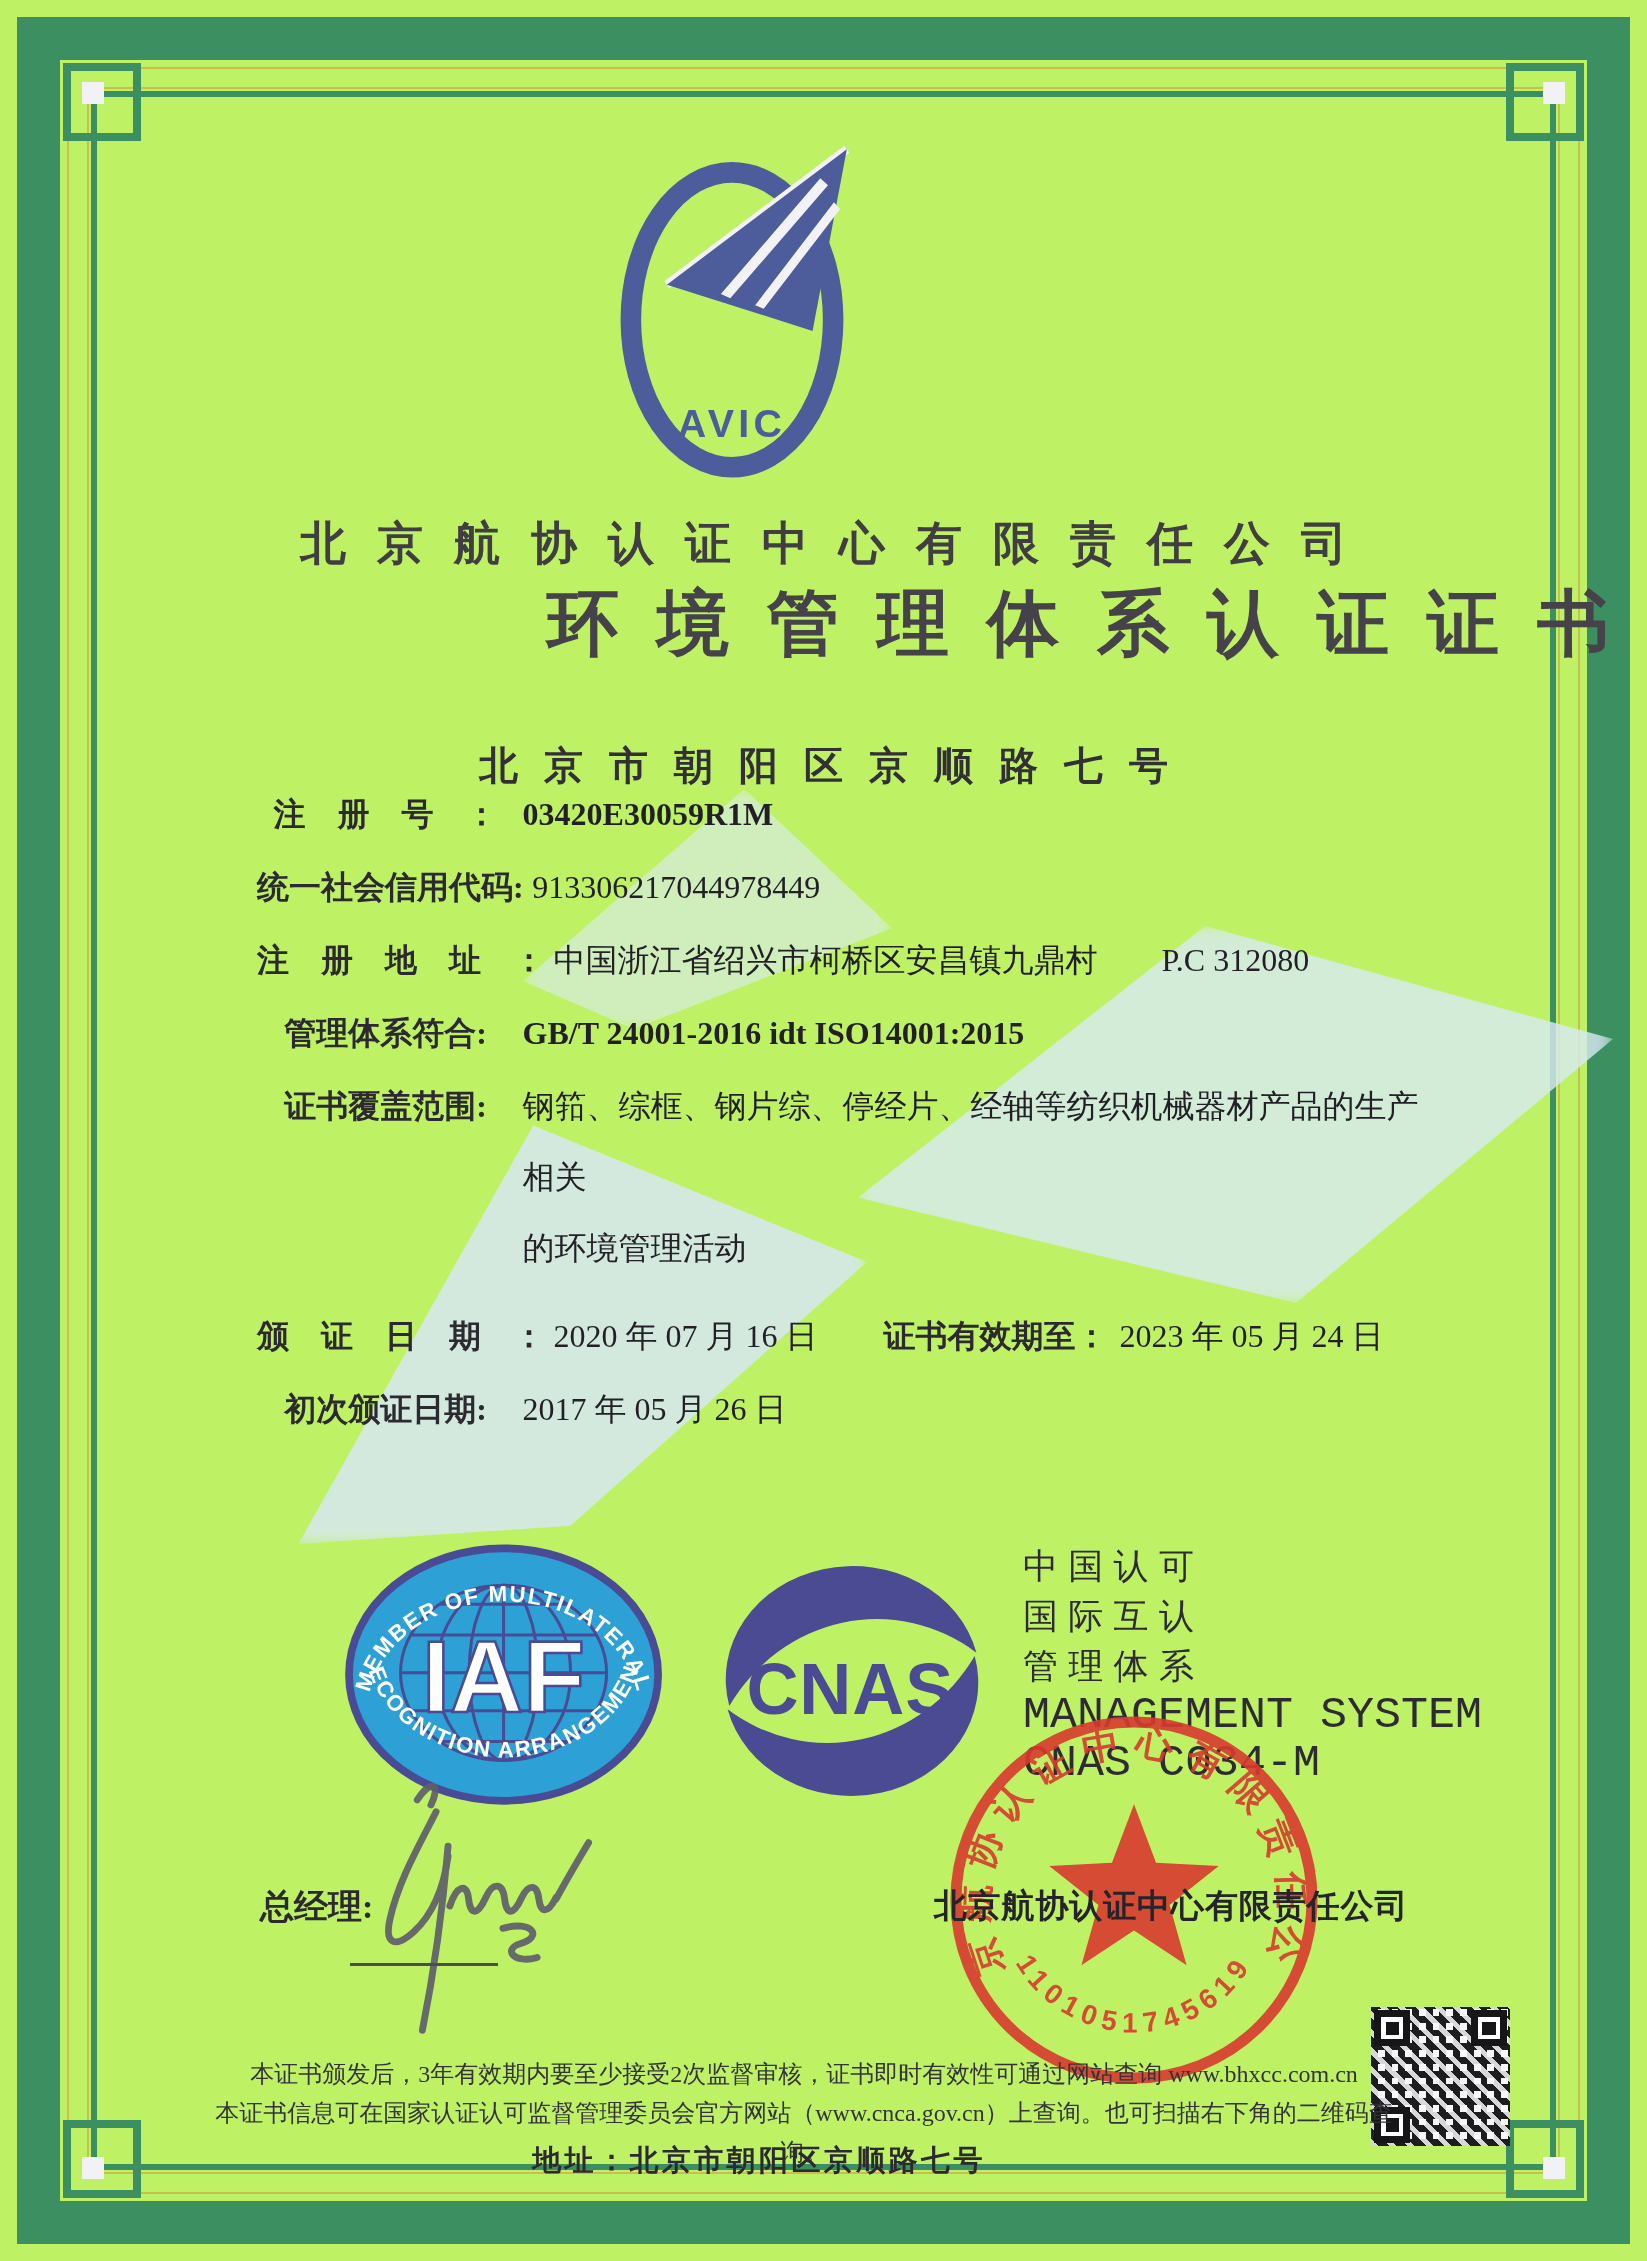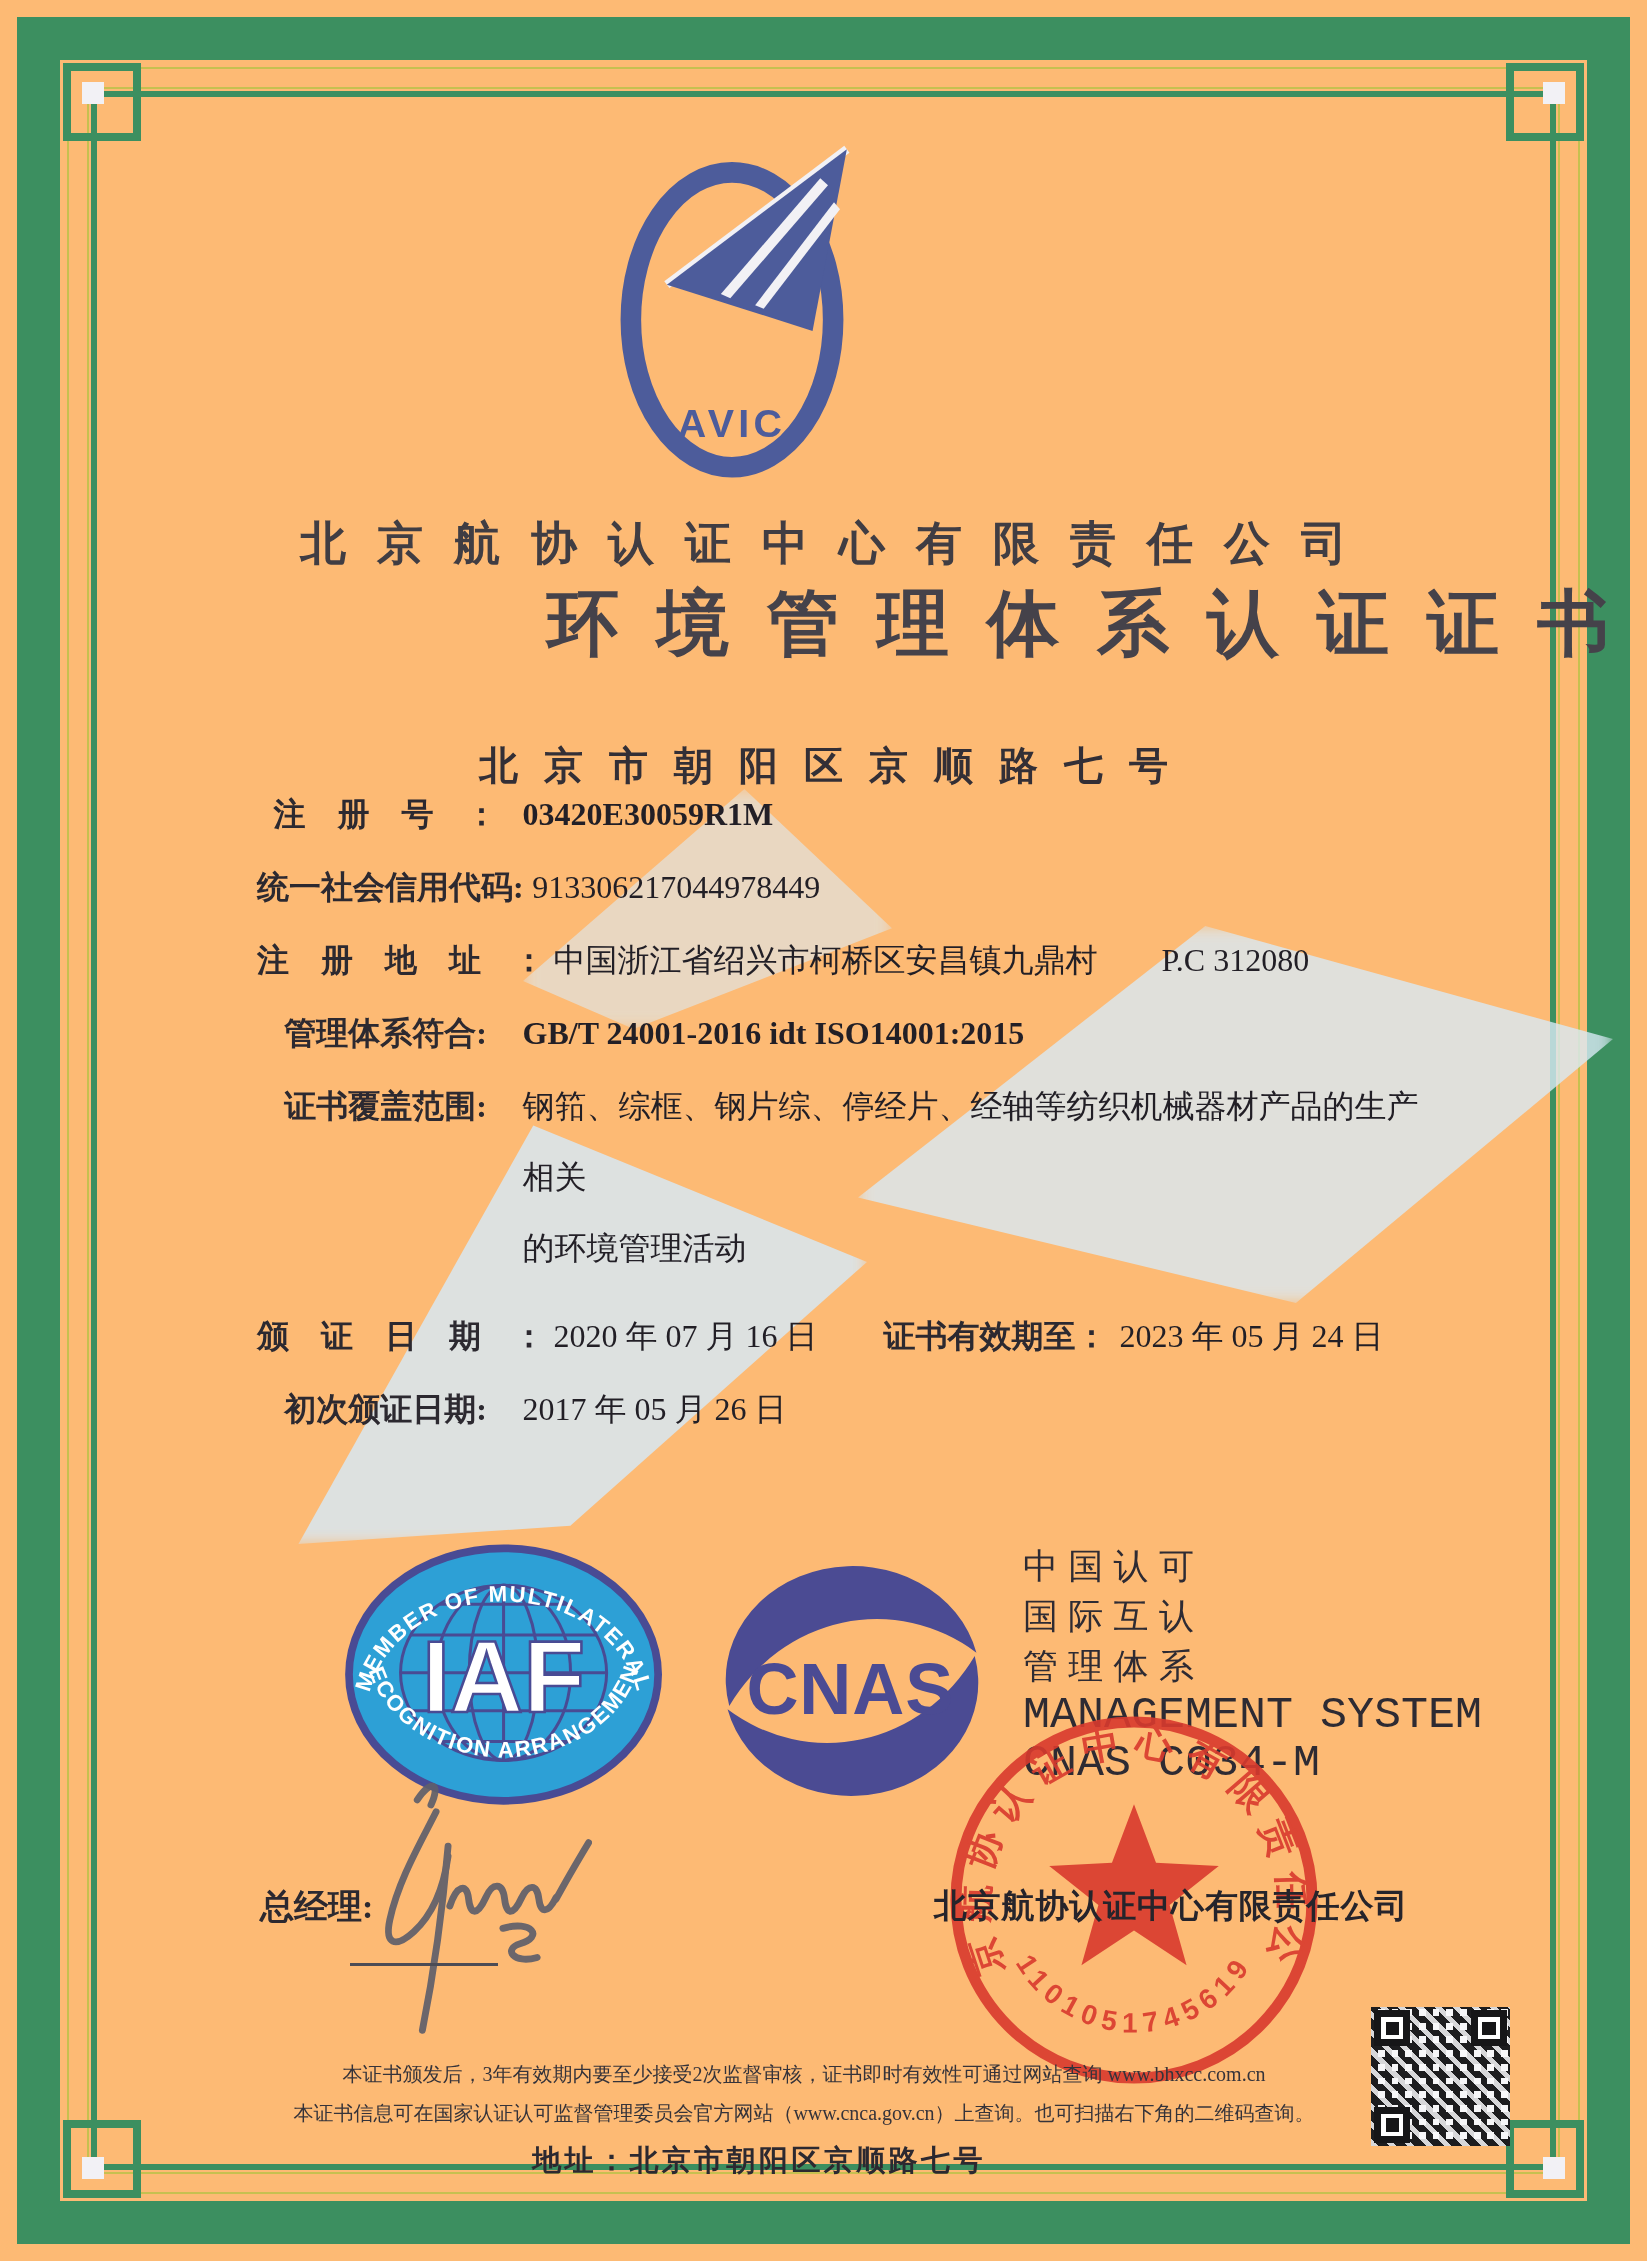--- a/index.html
+++ b/index.html
@@ -1,17 +1,17 @@
 <!DOCTYPE html>
 <html style="font-size:13.7px"><head>
 <meta charset="utf-8">
 <style>
   html,body{margin:0;padding:0;}
   body{width:1647px;height:2261px;background:#e8e7ec;font-family:"Liberation Serif","DejaVu Serif",serif;}
-  .page{position:relative;width:1647px;height:2261px;background:#fdba74;overflow:hidden;}
+  .page{position:relative;width:1647px;height:2261px;background:#bef264;overflow:hidden;}
 
   
   .band{position:absolute;inset:17px;border:43px solid #3c8f60;pointer-events:none;}
   .pin1{position:absolute;inset:67px;border:2.6px solid #c6c050;pointer-events:none;}
   .rule{position:absolute;inset:91px;border:6.9px solid #3c8f60;outline:2.6px solid #c6c050;outline-offset:2.6px;pointer-events:none;}
   .csq{position:absolute;width:62px;height:62px;border:8.6px solid #3c8f60;}
   .csq.tl{left:63px;top:63px;} .csq.tr{right:63px;top:63px;}
   .csq.bl{left:63px;bottom:63px;} .csq.br{right:63px;bottom:63px;}
   .notch{position:absolute;width:22px;height:22px;background:#f2f1f5;}
   .notch.tl{left:82px;top:82px;} .notch.tr{right:82px;top:82px;}
@@ -68,21 +68,21 @@
   .qr{position:absolute;left:1371px;top:2007px;width:139px;height:139px;background:
       repeating-linear-gradient(45deg, rgba(248,248,250,.85) 0 5.1px, rgba(0,0,0,0) 5.1px 13px),
       repeating-linear-gradient(90deg,#1d1d1f 0 6.9px, rgba(0,0,0,0) 6.9px 13.7px),
       repeating-linear-gradient(0deg,#1d1d1f 0 6.9px, #f6f6f8 6.9px 13.7px);}
   .finder{position:absolute;width:22px;height:22px;border:7.7px solid #161618;background:#fff;}
   .finder::after{content:"";position:absolute;left:4.3px;top:4.3px;width:13.7px;height:13.7px;background:#161618;}
   .finder.tl{left:3.4px;top:3.4px;} .finder.tr{right:3.4px;top:3.4px;} .finder.bl{left:3.4px;bottom:3.4px;}
 
   
   .foot-lines{position:absolute;left:197px;top:2055px;width:1214px;text-align:center;
-    font-size:20px;color:#35333a;line-height:39px;}
+    font-size:24px;color:#35333a;line-height:39px;}
   .addr{position:absolute;left:150px;top:2141px;width:1218px;text-align:center;
     font-size:29px;font-weight:700;color:#2c2930;letter-spacing:3.4px;}
 </style>
 </head>
 <body>
 
 <div class="page">
 
   <div class="band"></div>
   <div class="pin1"></div>

